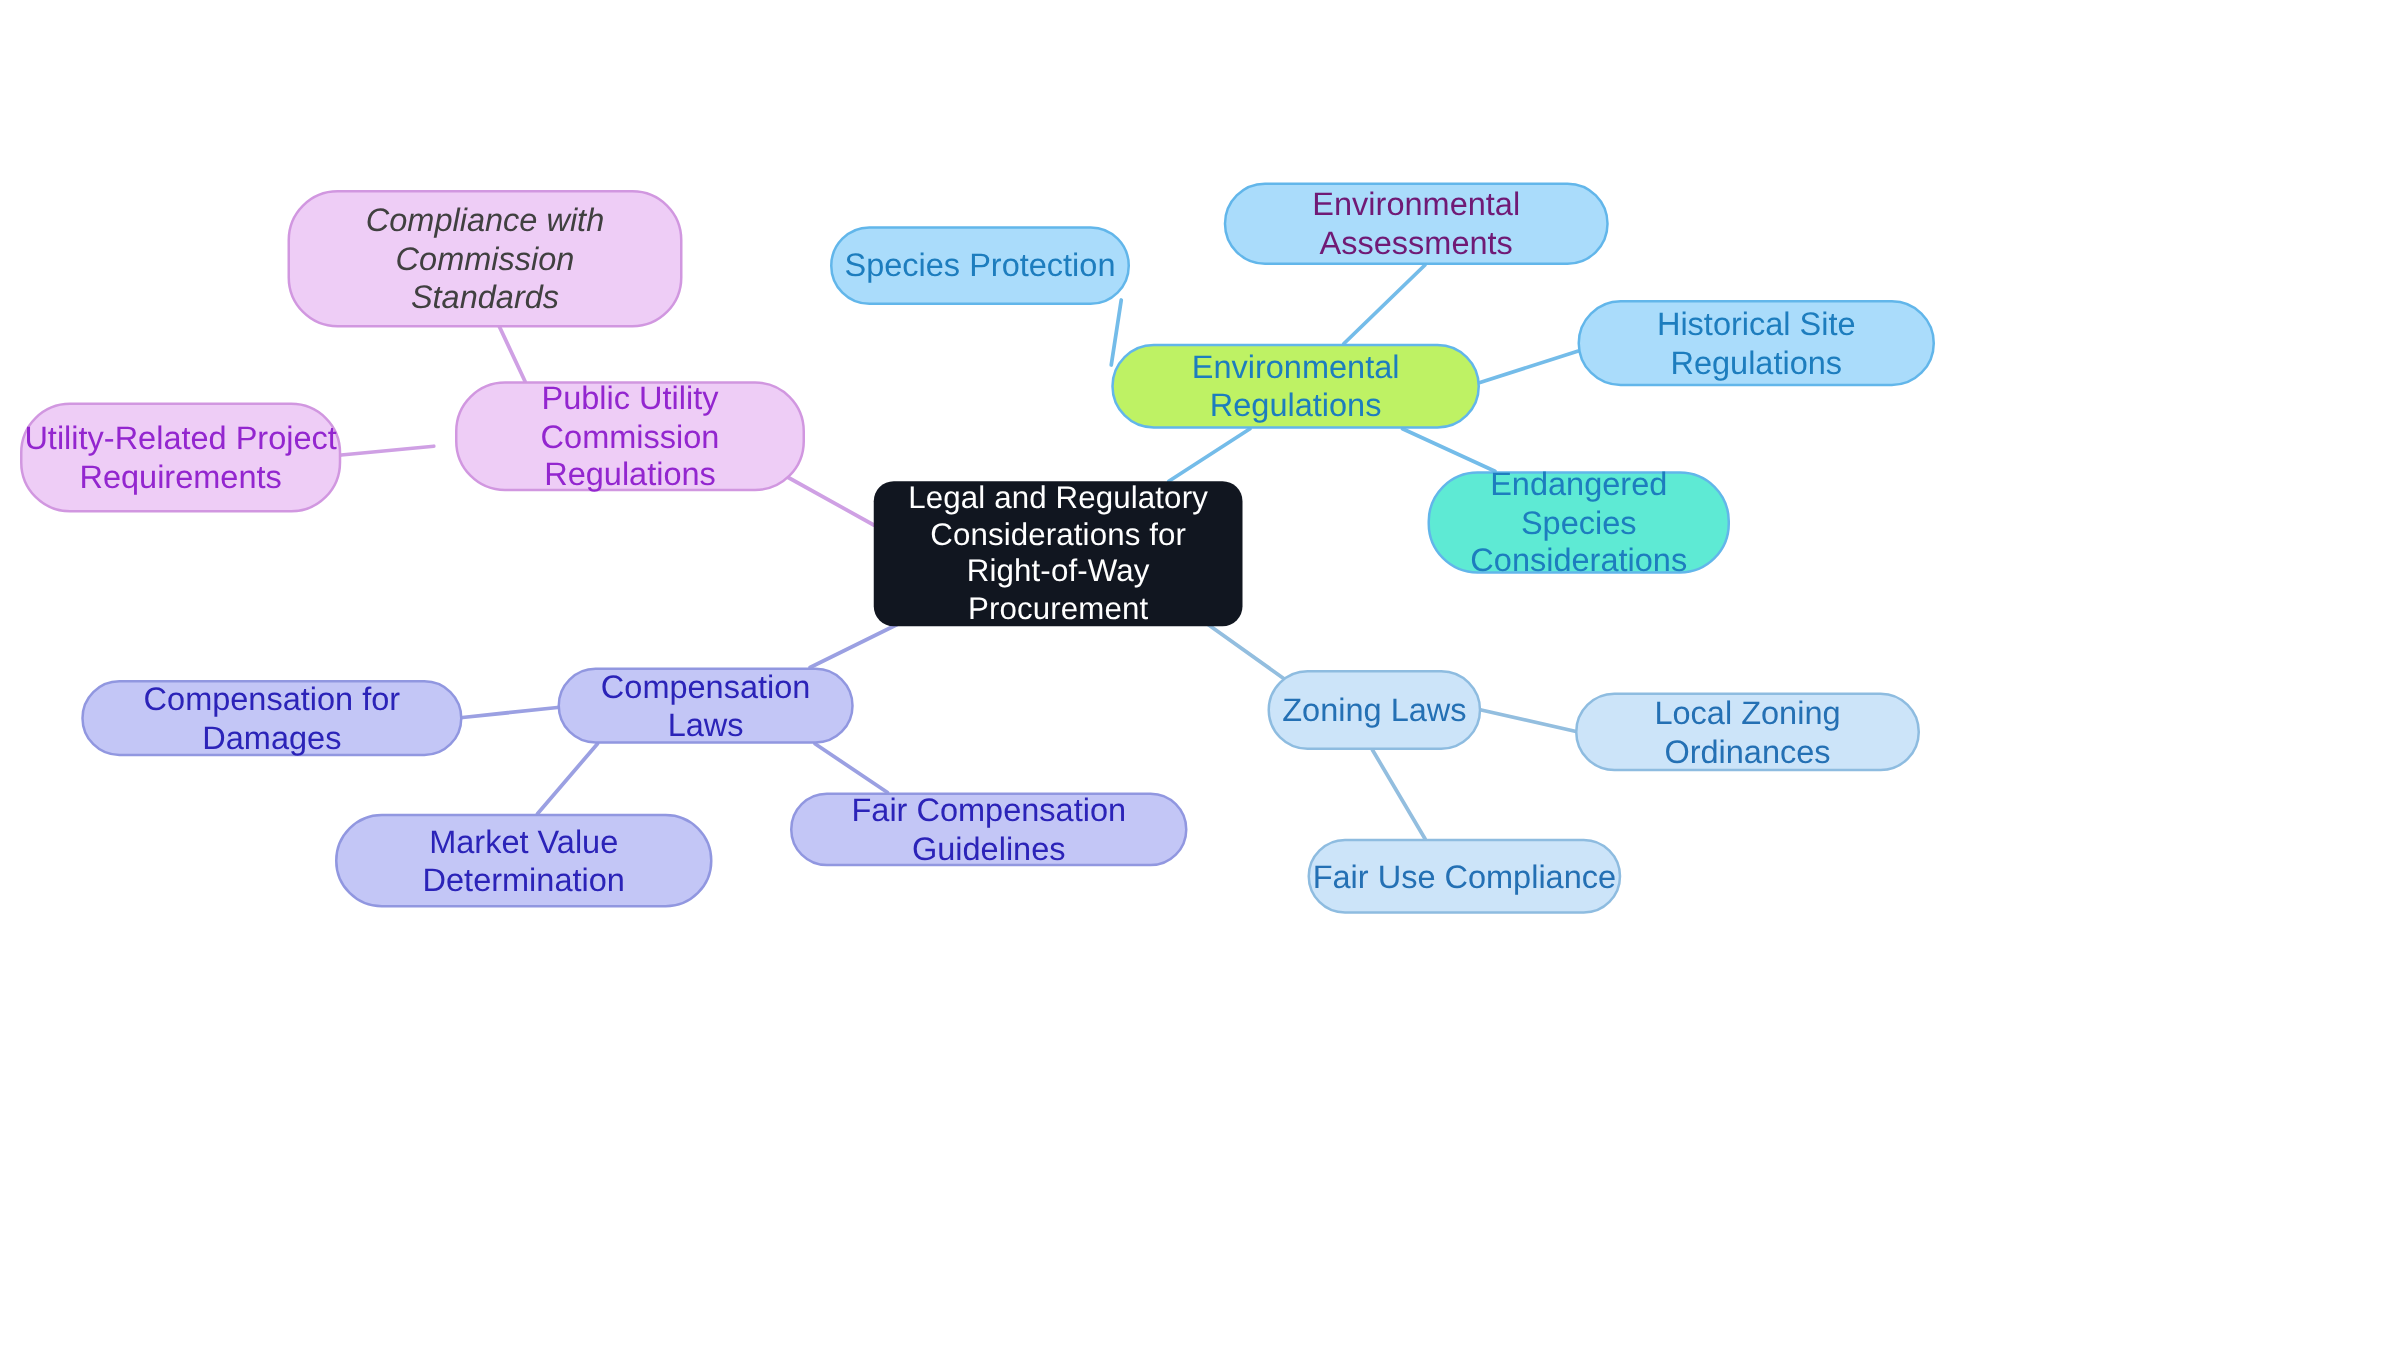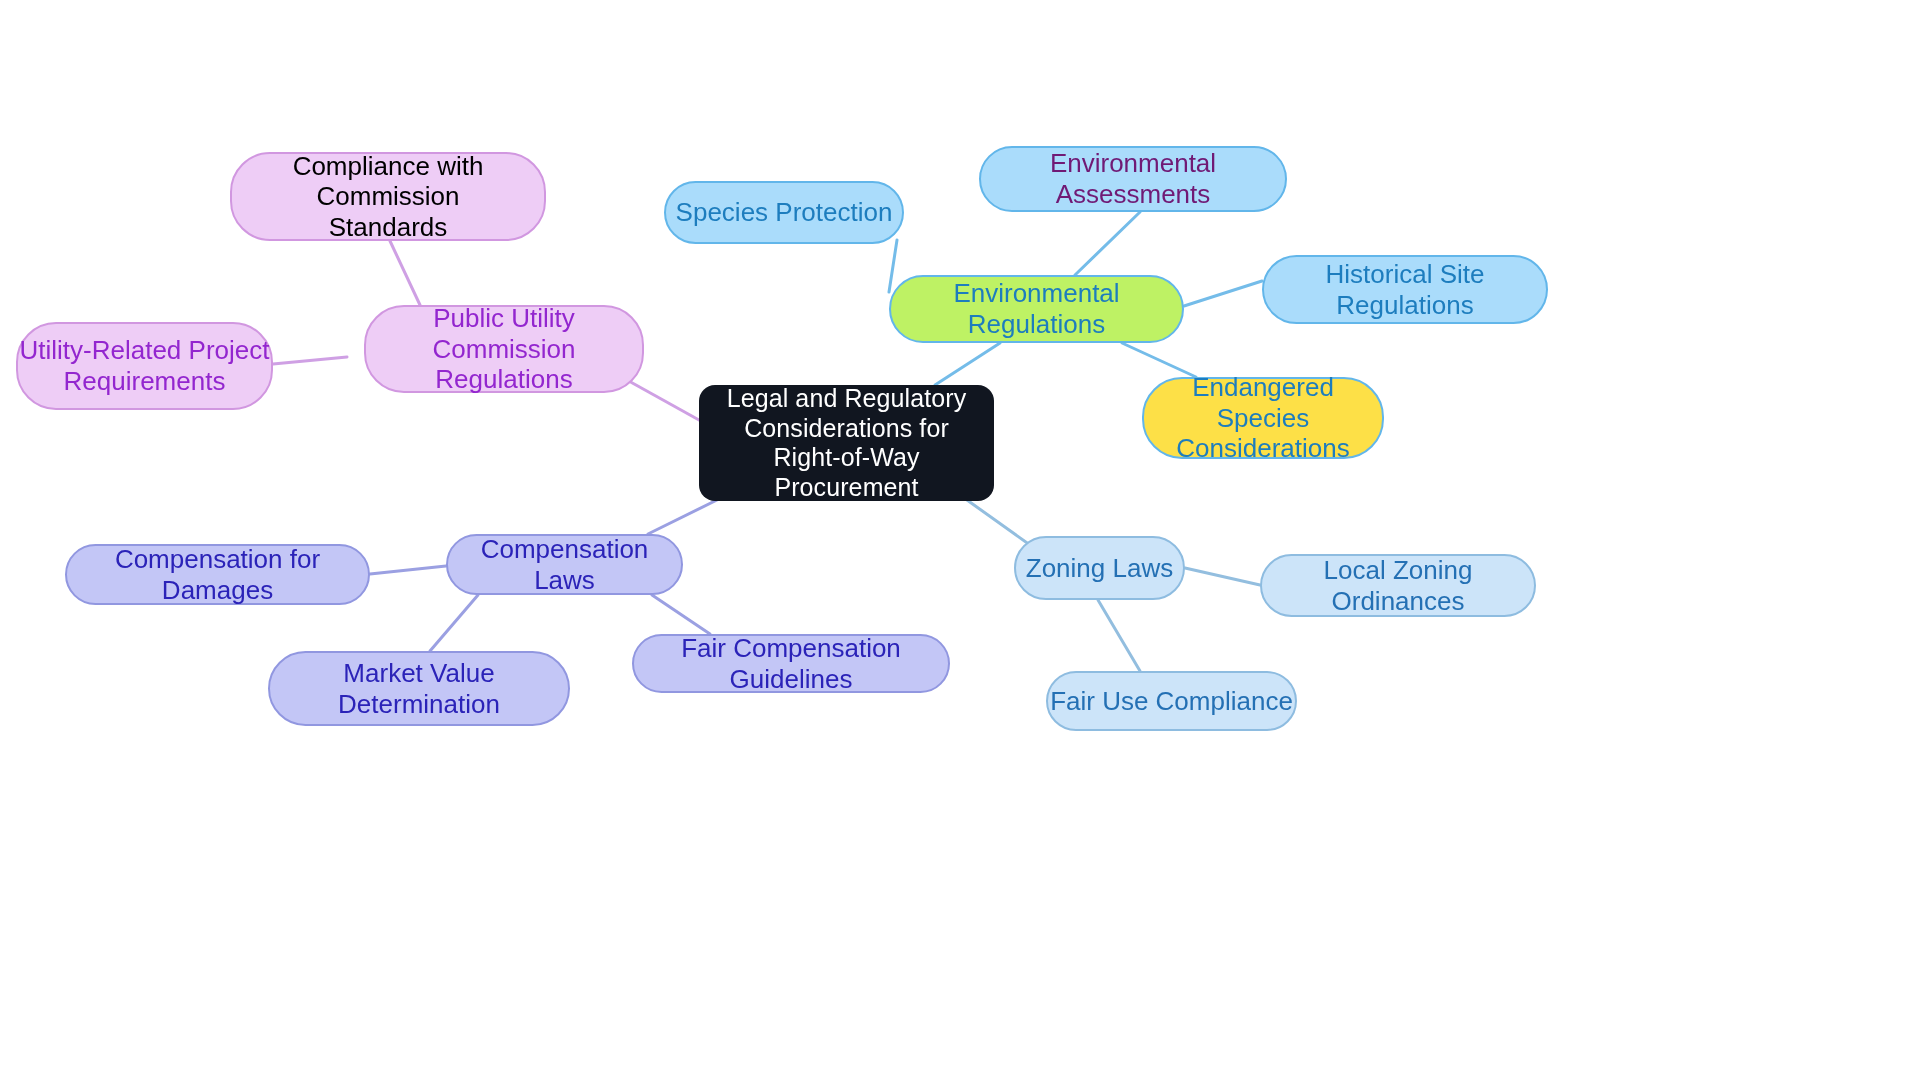--- a/index.html
+++ b/index.html
@@ -77,30 +77,30 @@
       <line x1="420" y1="305" x2="390" y2="241" stroke="#cfa0e4" stroke-width="3" stroke-linecap="round"></line>
       <line x1="347" y1="357" x2="273" y2="364" stroke="#cfa0e4" stroke-width="3" stroke-linecap="round"></line>
     </svg>
   <div id="nodes">
       <div class="node root" style="left: 699px; top: 385px; width: 295px; height: 116px; background: rgb(17, 22, 32); color: rgb(255, 255, 255); border-color: rgb(17, 22, 32);"><span>Legal and Regulatory
 Considerations for
 Right-of-Way Procurement</span></div>
       <div class="node branch" style="left: 889px; top: 275px; width: 295px; height: 68px; background: #bef264; color: rgb(29, 125, 190); border-color: rgb(98, 182, 234);"><span>Environmental Regulations</span></div>
       <div class="node leaf" style="left: 664px; top: 181px; width: 240px; height: 63px; background: rgb(170, 220, 251); color: rgb(29, 125, 190); border-color: rgb(98, 182, 234);"><span>Species Protection</span></div>
       <div class="node leaf" style="left: 979px; top: 146px; width: 308px; height: 66px; background: rgb(170, 220, 251); color: #701a75; border-color: rgb(98, 182, 234);"><span>Environmental Assessments</span></div>
-      <div class="node leaf" style="left: 1262px; top: 240px; width: 286px; height: 69px; background: rgb(170, 220, 251); color: rgb(29, 125, 190); border-color: rgb(98, 182, 234); margin-top: 15px;"><span>Historical Site Regulations</span></div>
-      <div class="node leaf" style="left: 1142px; top: 377px; width: 242px; height: 82px; background: #fde047; color: rgb(29, 125, 190); border-color: rgb(98, 182, 234);"><span>Endangered Species
+      <div class="node leaf" style="left: 1262px; top: 240px; width: 286px; height: 69px; background: rgb(170, 220, 251); color: rgb(29, 125, 190); border-color: rgb(98, 182, 234);"><span>Historical Site Regulations</span></div>
+      <div class="node leaf" style="left: 1142px; top: 377px; width: 242px; height: 82px; background: #5eead4; color: rgb(29, 125, 190); border-color: rgb(98, 182, 234);"><span>Endangered Species
 Considerations</span></div>
       <div class="node branch" style="left: 1014px; top: 536px; width: 171px; height: 64px; background: rgb(204, 228, 249); color: rgb(36, 112, 180); border-color: rgb(142, 188, 224);"><span>Zoning Laws</span></div>
       <div class="node branch" style="left: 1260px; top: 554px; width: 276px; height: 63px; background: rgb(204, 228, 249); color: rgb(36, 112, 180); border-color: rgb(142, 188, 224);"><span>Local Zoning Ordinances</span></div>
       <div class="node branch" style="left: 1046px; top: 671px; width: 251px; height: 60px; background: rgb(204, 228, 249); color: rgb(36, 112, 180); border-color: rgb(142, 188, 224);"><span>Fair Use Compliance</span></div>
       <div class="node branch" style="left: 446px; top: 534px; width: 237px; height: 61px; background: rgb(195, 198, 246); color: rgb(43, 35, 184); border-color: rgb(145, 151, 224);"><span>Compensation Laws</span></div>
       <div class="node branch" style="left: 65px; top: 544px; width: 305px; height: 61px; background: rgb(195, 198, 246); color: rgb(43, 35, 184); border-color: rgb(145, 151, 224);"><span>Compensation for Damages</span></div>
       <div class="node branch" style="left: 268px; top: 651px; width: 302px; height: 75px; background: rgb(195, 198, 246); color: rgb(43, 35, 184); border-color: rgb(145, 151, 224);"><span>Market Value Determination</span></div>
       <div class="node branch" style="left: 632px; top: 634px; width: 318px; height: 59px; background: rgb(195, 198, 246); color: rgb(43, 35, 184); border-color: rgb(145, 151, 224);"><span>Fair Compensation Guidelines</span></div>
       <div class="node branch" style="left: 364px; top: 305px; width: 280px; height: 88px; background: rgb(238, 205, 246); color: rgb(147, 38, 207); border-color: rgb(209, 151, 224);"><span>Public Utility Commission
 Regulations</span></div>
-      <div class="node branch" style="left: 230px; top: 152px; width: 316px; height: 89px; background: rgb(238, 205, 246); color: #000000; border-color: rgb(209, 151, 224);"><span>Compliance with Commission
+      <div class="node branch" style="left: 230px; top: 152px; width: 316px; height: 110px; background: rgb(238, 205, 246); color: #404040; border-color: rgb(209, 151, 224); font-style: italic;"><span>Compliance with Commission
 Standards</span></div>
       <div class="node branch" style="left: 16px; top: 322px; width: 257px; height: 88px; background: rgb(238, 205, 246); color: rgb(147, 38, 207); border-color: rgb(209, 151, 224);"><span>Utility-Related Project
 Requirements</span></div>
     </div>
 </div>
 
 </body></html>

